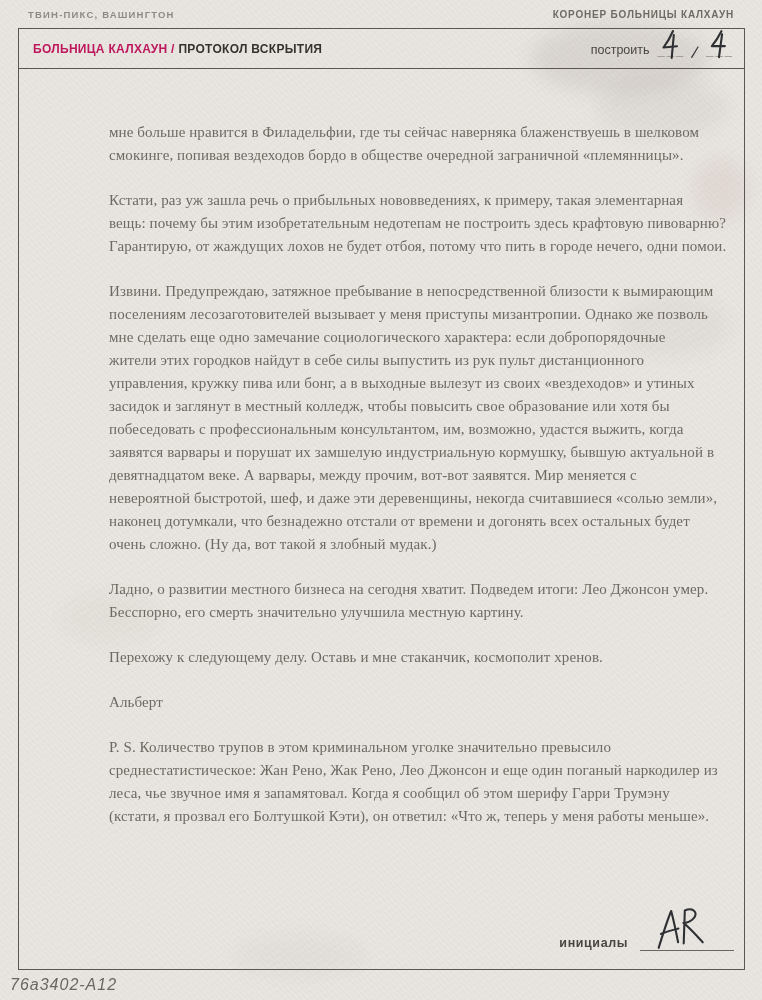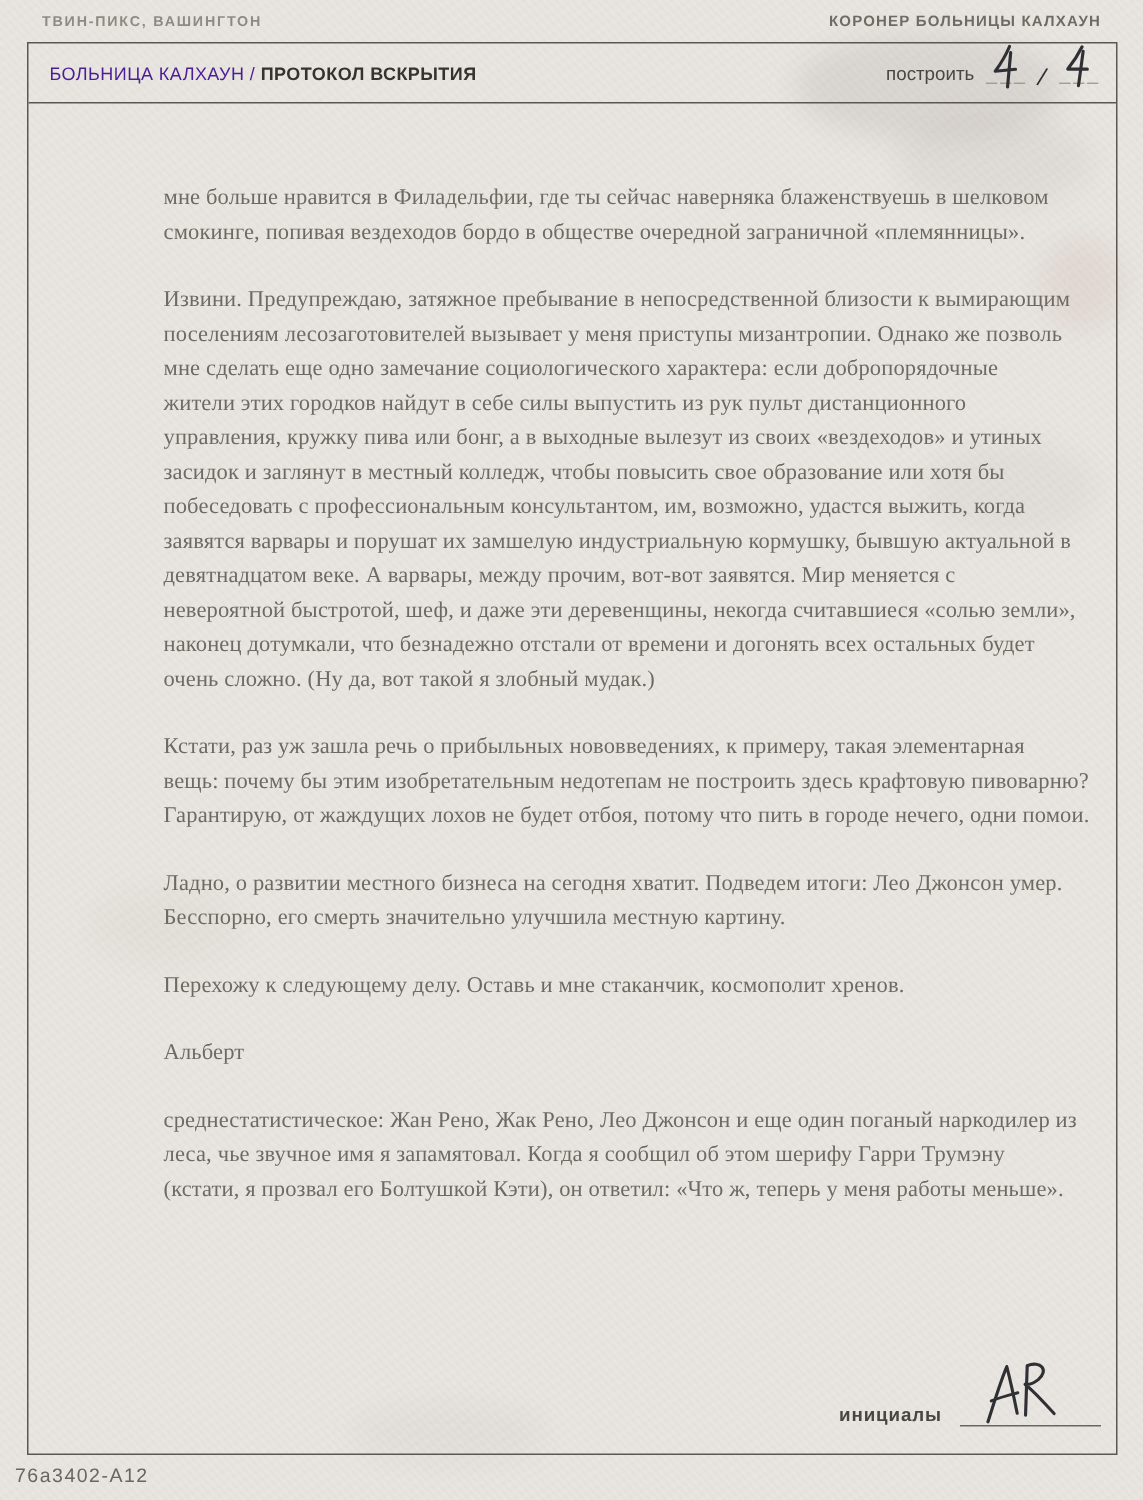--- a/index.html
+++ b/index.html
@@ -36,21 +36,21 @@
   .form-box {
     position:absolute; left:18px; top:28px; width:727px; height:942px;
     border:1.5px solid #5b564f;
   }
   .form-header {
     height:40px; border-bottom:1.5px solid #5b564f;
     display:flex; justify-content:space-between; align-items:center;
     padding:0 10px 0 14px;
   }
   .form-title { font-size:12px; letter-spacing:0.3px; }
-  .title-prefix { color:#4c1d95; font-weight:400; }
+  .title-prefix { color:#be185d; font-weight:700; }
   .title-bold   { color:#36332d; font-weight:700; }
 
   .page-field { display:flex; align-items:baseline; gap:8px; position:relative; }
   .page-label { font-size:12.5px; color:#49453f; }
   .blank-wrap { position:relative; display:inline-block; }
   .blank { font-size:13px; letter-spacing:2px; color:#9a958d; }
   .hand-num { position:absolute; left:1px; bottom:-3px; overflow:visible; }
   .hand-comma {
     font-family:"DejaVu Serif", serif;
     font-size:15px; color:#2f3034; display:inline-block;
@@ -76,21 +76,21 @@
     padding-bottom:1px;
   }
   .init-line {
     width:94px; height:48px; position:relative;
     border-bottom:1px solid #6a665f;
   }
   .init-sign { position:absolute; left:14px; bottom:1px; overflow:visible; }
 
   .footer-code {
     position:absolute; left:10px; top:976px;
-    font-size:13px; letter-spacing:1px; color:#6a665f;
+    font-size:16px; letter-spacing:1px; color:#6a665f;font-style:italic;
   }
 
   svg.hand path { fill:none; stroke:#2f3034; stroke-linecap:round; stroke-linejoin:round; }
 </style>
 </head>
 <body>
 
 <div class="stain stain1"></div>
 <div class="stain stain2"></div>
 <div class="stain stain3"></div>
@@ -129,49 +129,50 @@
       </span>
     </div>
   </div>
 
   <div class="letter">
     <p class="para">
       <span class="line">мне больше нравится в Филадельфии, где ты сейчас наверняка блаженствуешь в шелковом</span>
       <span class="line">смокинге, попивая вездеходов бордо в обществе очередной заграничной «племянницы».</span>
     </p>
     <p class="para">
+      <span class="line">Кстати, раз уж зашла речь о прибыльных нововведениях, к примеру, такая элементарная</span>
+      <span class="line">вещь: почему бы этим изобретательным недотепам не построить здесь крафтовую пивоварню?</span>
+      <span class="line">Гарантирую, от жаждущих лохов не будет отбоя, потому что пить в городе нечего, одни помои.</span>
+    </p>
+    <p class="para">
       <span class="line">Извини. Предупреждаю, затяжное пребывание в непосредственной близости к вымирающим</span>
       <span class="line">поселениям лесозаготовителей вызывает у меня приступы мизантропии. Однако же позволь</span>
       <span class="line">мне сделать еще одно замечание социологического характера: если добропорядочные</span>
       <span class="line">жители этих городков найдут в себе силы выпустить из рук пульт дистанционного</span>
       <span class="line">управления, кружку пива или бонг, а в выходные вылезут из своих «вездеходов» и утиных</span>
       <span class="line">засидок и заглянут в местный колледж, чтобы повысить свое образование или хотя бы</span>
       <span class="line">побеседовать с профессиональным консультантом, им, возможно, удастся выжить, когда</span>
       <span class="line">заявятся варвары и порушат их замшелую индустриальную кормушку, бывшую актуальной в</span>
       <span class="line">девятнадцатом веке. А варвары, между прочим, вот-вот заявятся. Мир меняется с</span>
       <span class="line">невероятной быстротой, шеф, и даже эти деревенщины, некогда считавшиеся «солью земли»,</span>
       <span class="line">наконец дотумкали, что безнадежно отстали от времени и догонять всех остальных будет</span>
       <span class="line">очень сложно. (Ну да, вот такой я злобный мудак.)</span>
     </p>
     <p class="para">
-      <span class="line">Кстати, раз уж зашла речь о прибыльных нововведениях, к примеру, такая элементарная</span>
-      <span class="line">вещь: почему бы этим изобретательным недотепам не построить здесь крафтовую пивоварню?</span>
-      <span class="line">Гарантирую, от жаждущих лохов не будет отбоя, потому что пить в городе нечего, одни помои.</span>
-    </p>
-    <p class="para">
       <span class="line">Ладно, о развитии местного бизнеса на сегодня хватит. Подведем итоги: Лео Джонсон умер.</span>
       <span class="line">Бесспорно, его смерть значительно улучшила местную картину.</span>
     </p>
     <p class="para">
       <span class="line">Перехожу к следующему делу. Оставь и мне стаканчик, космополит хренов.</span>
     </p>
     <p class="para">
       <span class="line">Альберт</span>
     </p>
     <p class="para ps">
+      <span class="line">P. S. Количество трупов в этом криминальном уголке значительно превысило</span>
       <span class="line">среднестатистическое: Жан Рено, Жак Рено, Лео Джонсон и еще один поганый наркодилер из</span>
       <span class="line">леса, чье звучное имя я запамятовал. Когда я сообщил об этом шерифу Гарри Трумэну</span>
       <span class="line">(кстати, я прозвал его Болтушкой Кэти), он ответил: «Что ж, теперь у меня работы меньше».</span>
     </p>
   </div>
 
   <div class="initials-row">
     <span class="init-label">инициалы</span>
     <span class="init-line">
       <svg class="hand init-sign" width="58" height="42" viewBox="0 0 64 46">

